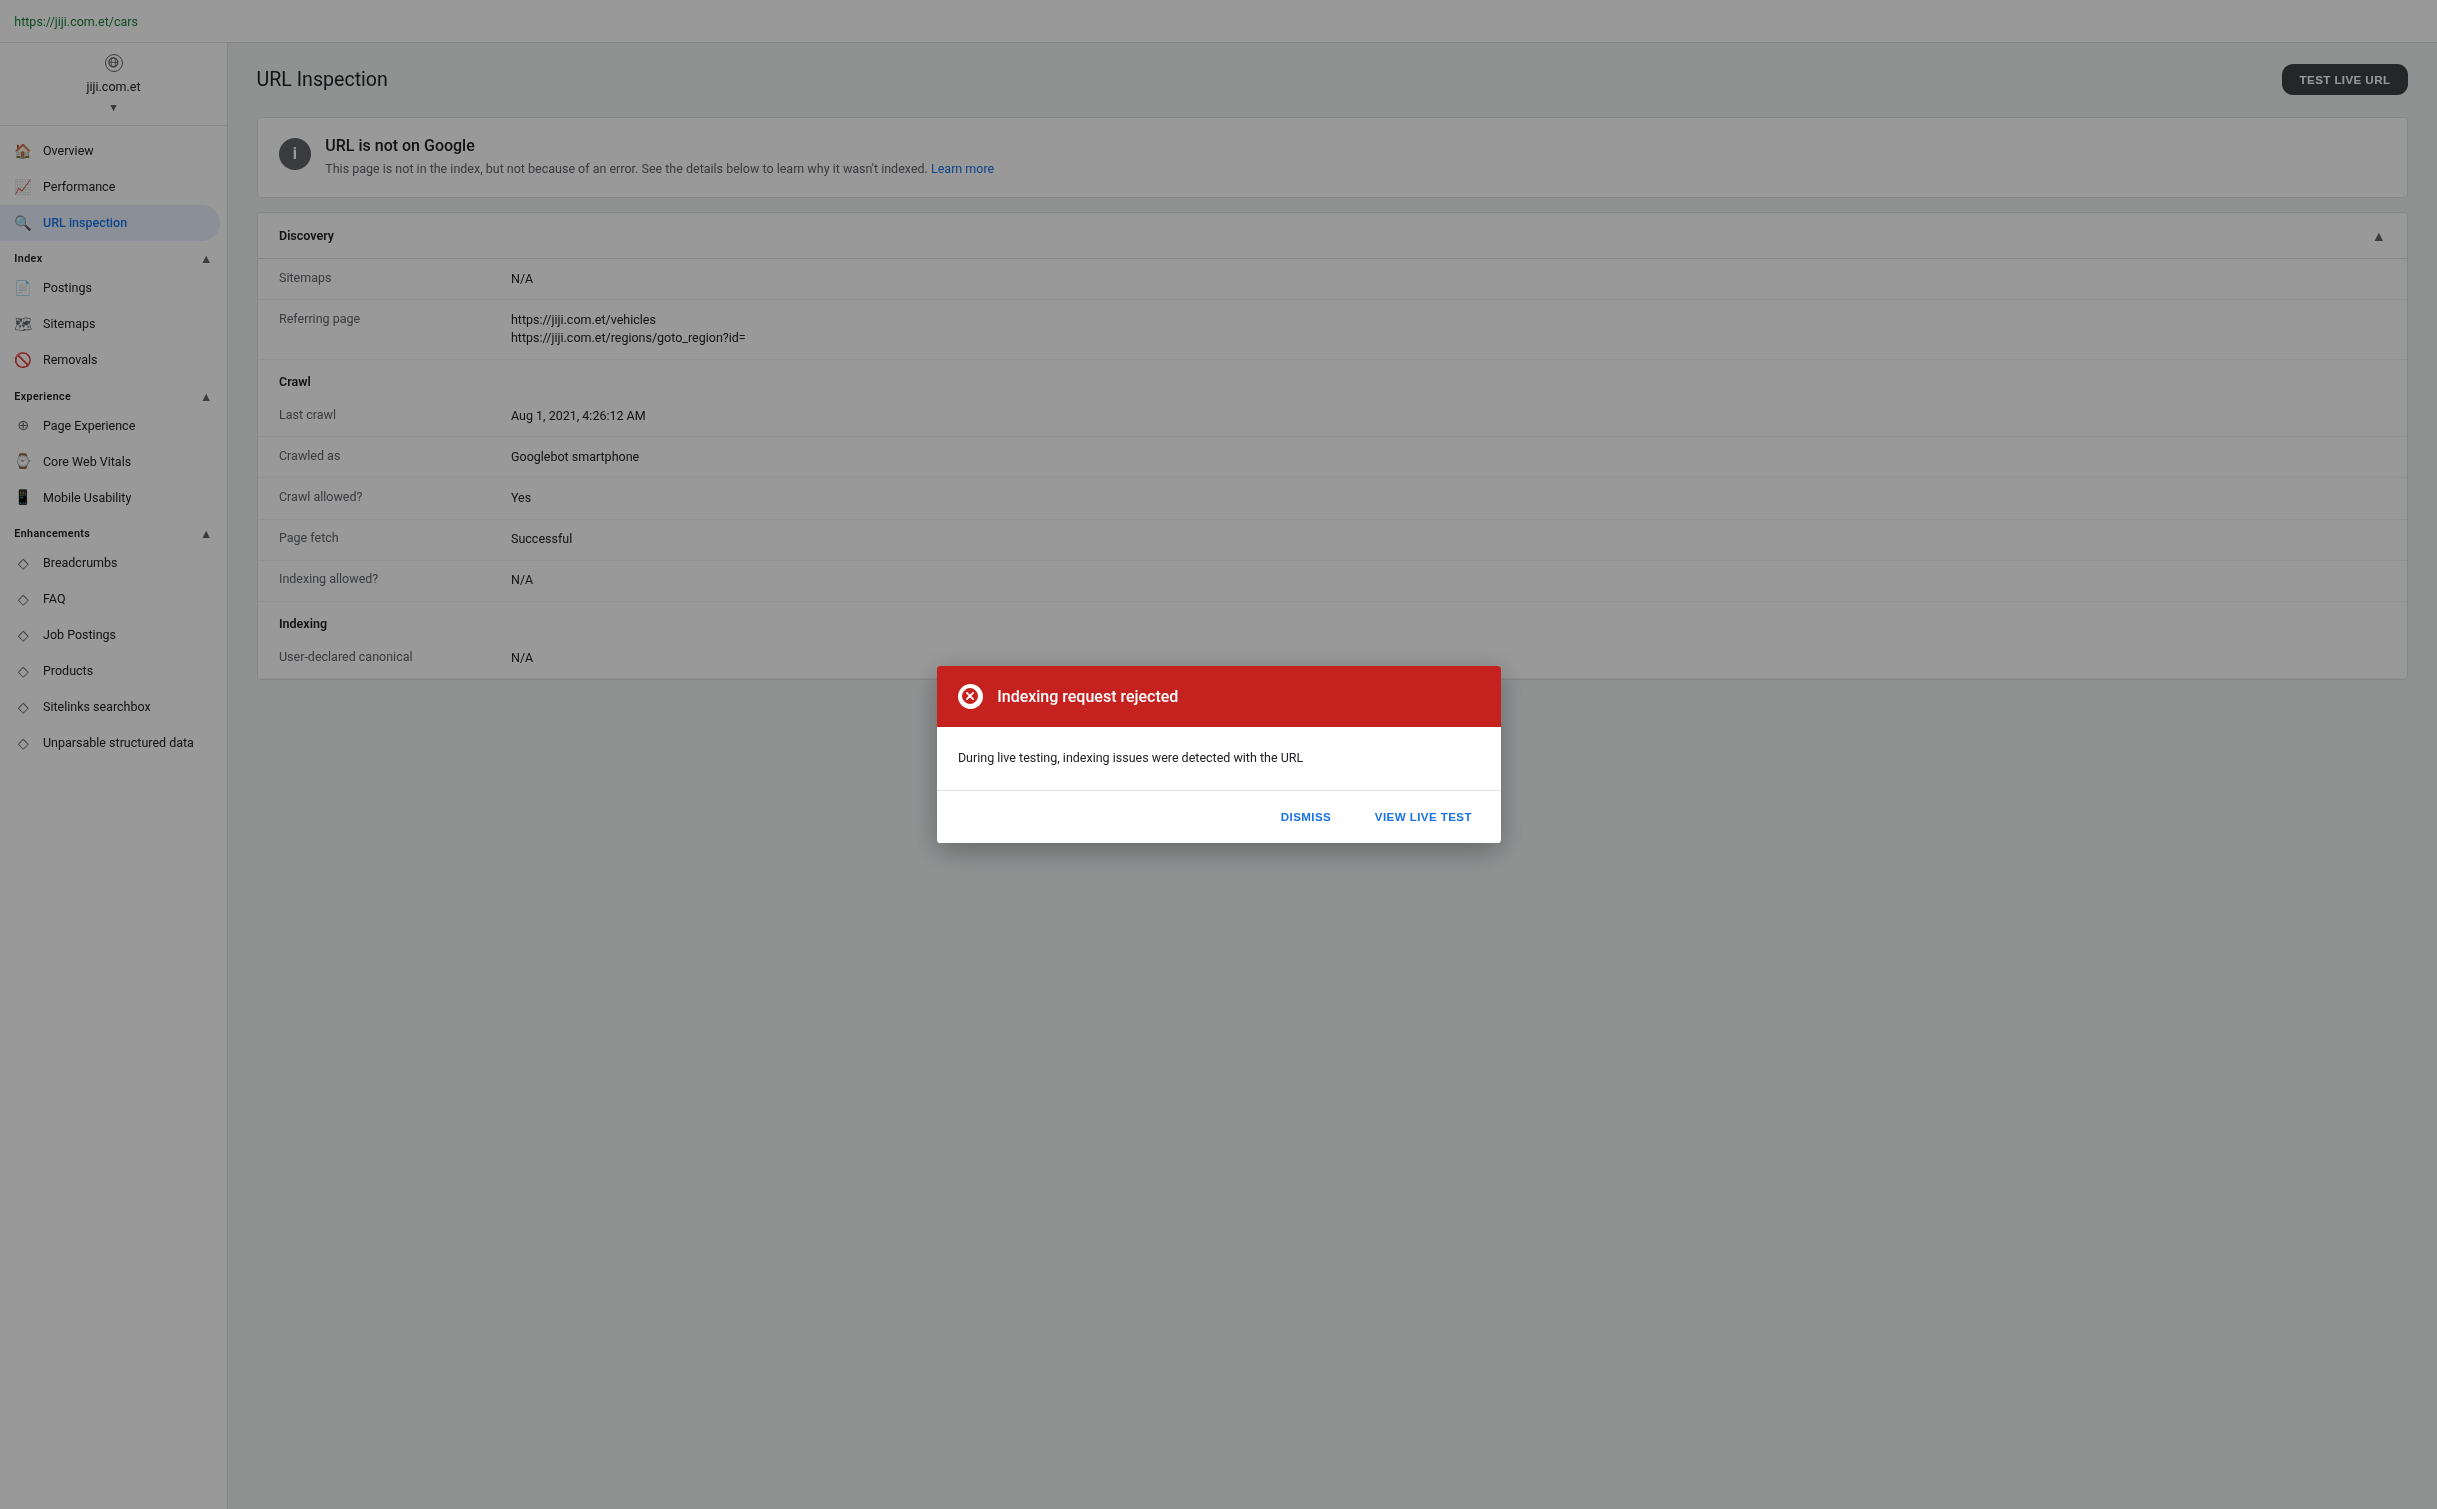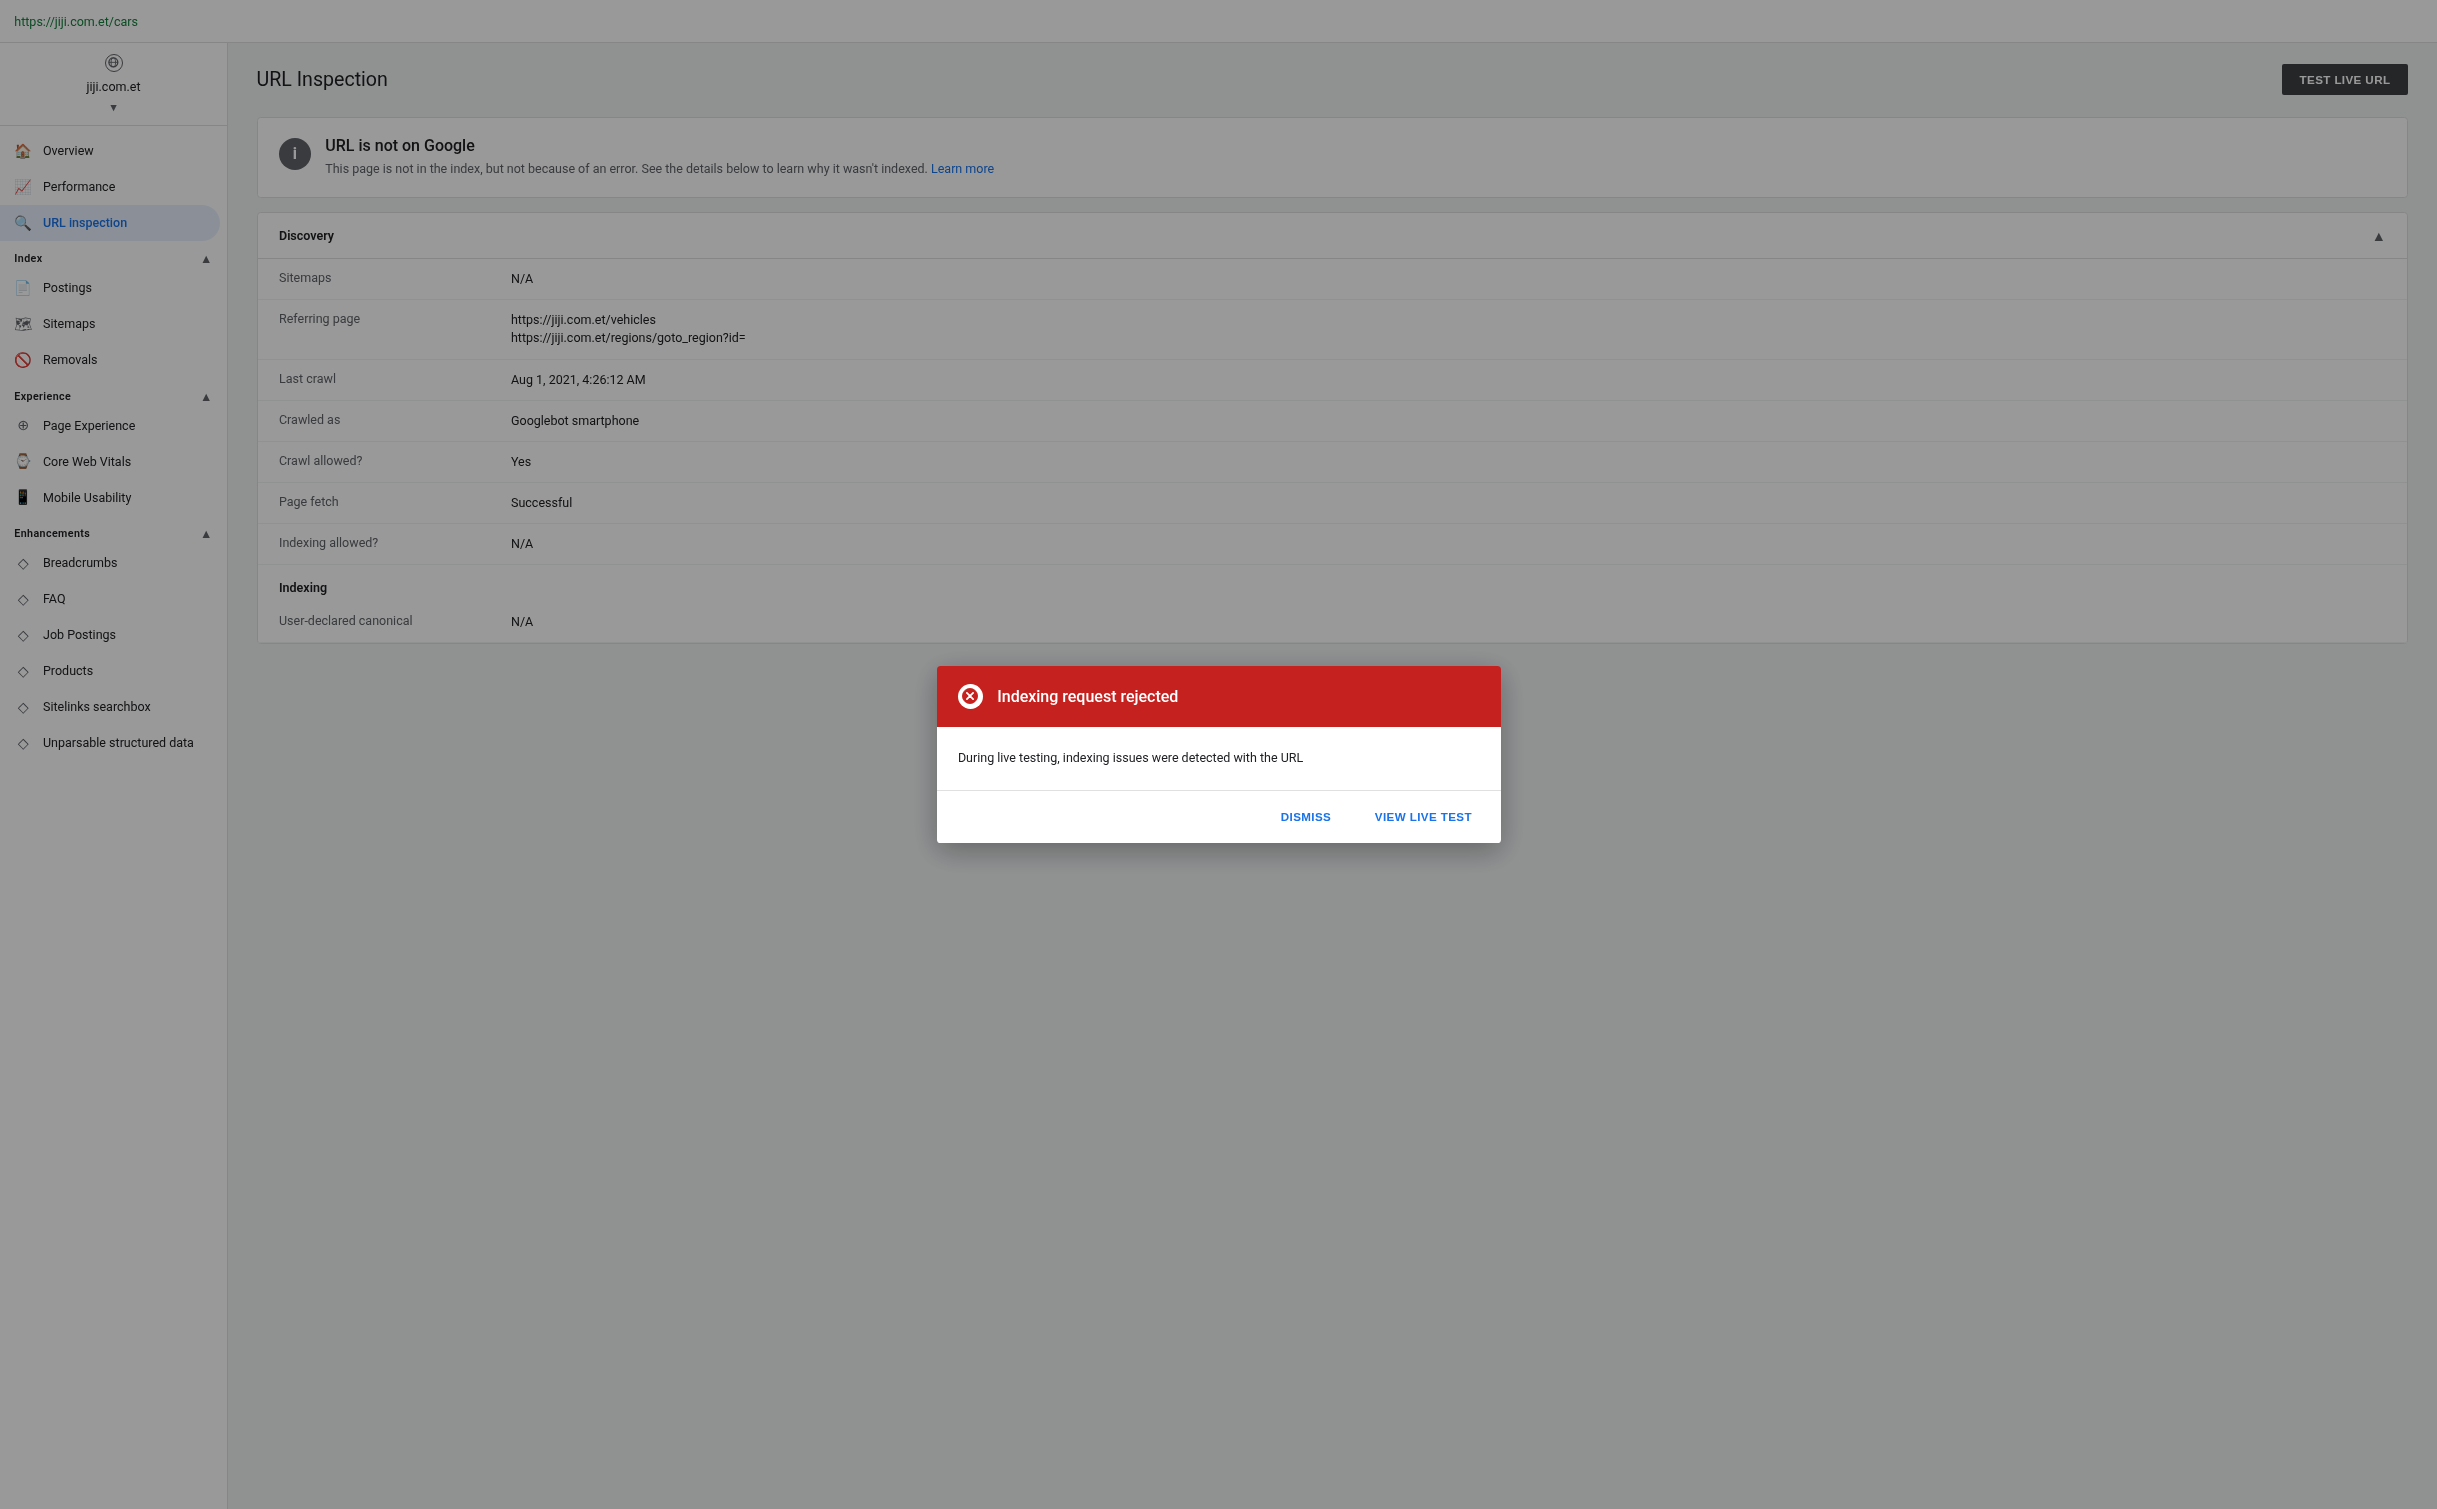--- a/index.html
+++ b/index.html
@@ -111,21 +111,21 @@
     }
     .test-live-btn {
       background: #3c4043;
       color: #fff;
       border: none;
       padding: 9px 18px;
       font-size: 11.6px;
       font-weight: 600;
       letter-spacing: 0.4px;
       cursor: pointer;
-      border-radius: 2px;
+      border-radius: 11px;
     }
 
     
     .info-card {
       background: #fff;
       border: 0.9px solid #e0e0e0;
       border-radius: 3.6px;
       margin-bottom: 14.3px;
     }
     .info-card-header {
@@ -440,20 +440,21 @@
       <div class="details-row">
         <span class="details-label">Sitemaps</span>
         <span class="details-value">N/A</span>
       </div>
       <div class="details-row">
         <span class="details-label">Referring page</span>
         <span class="details-value" style="white-space: pre-line;">https://jiji.com.et/vehicles
 https://jiji.com.et/regions/goto_region?id=</span>
       </div>
 
+      <div class="details-section-heading">Crawl</div>
 
       <div class="details-row">
         <span class="details-label">Last crawl</span>
         <span class="details-value">Aug 1, 2021, 4:26:12 AM</span>
       </div>
       <div class="details-row">
         <span class="details-label">Crawled as</span>
         <span class="details-value">Googlebot smartphone</span>
       </div>
       <div class="details-row">

